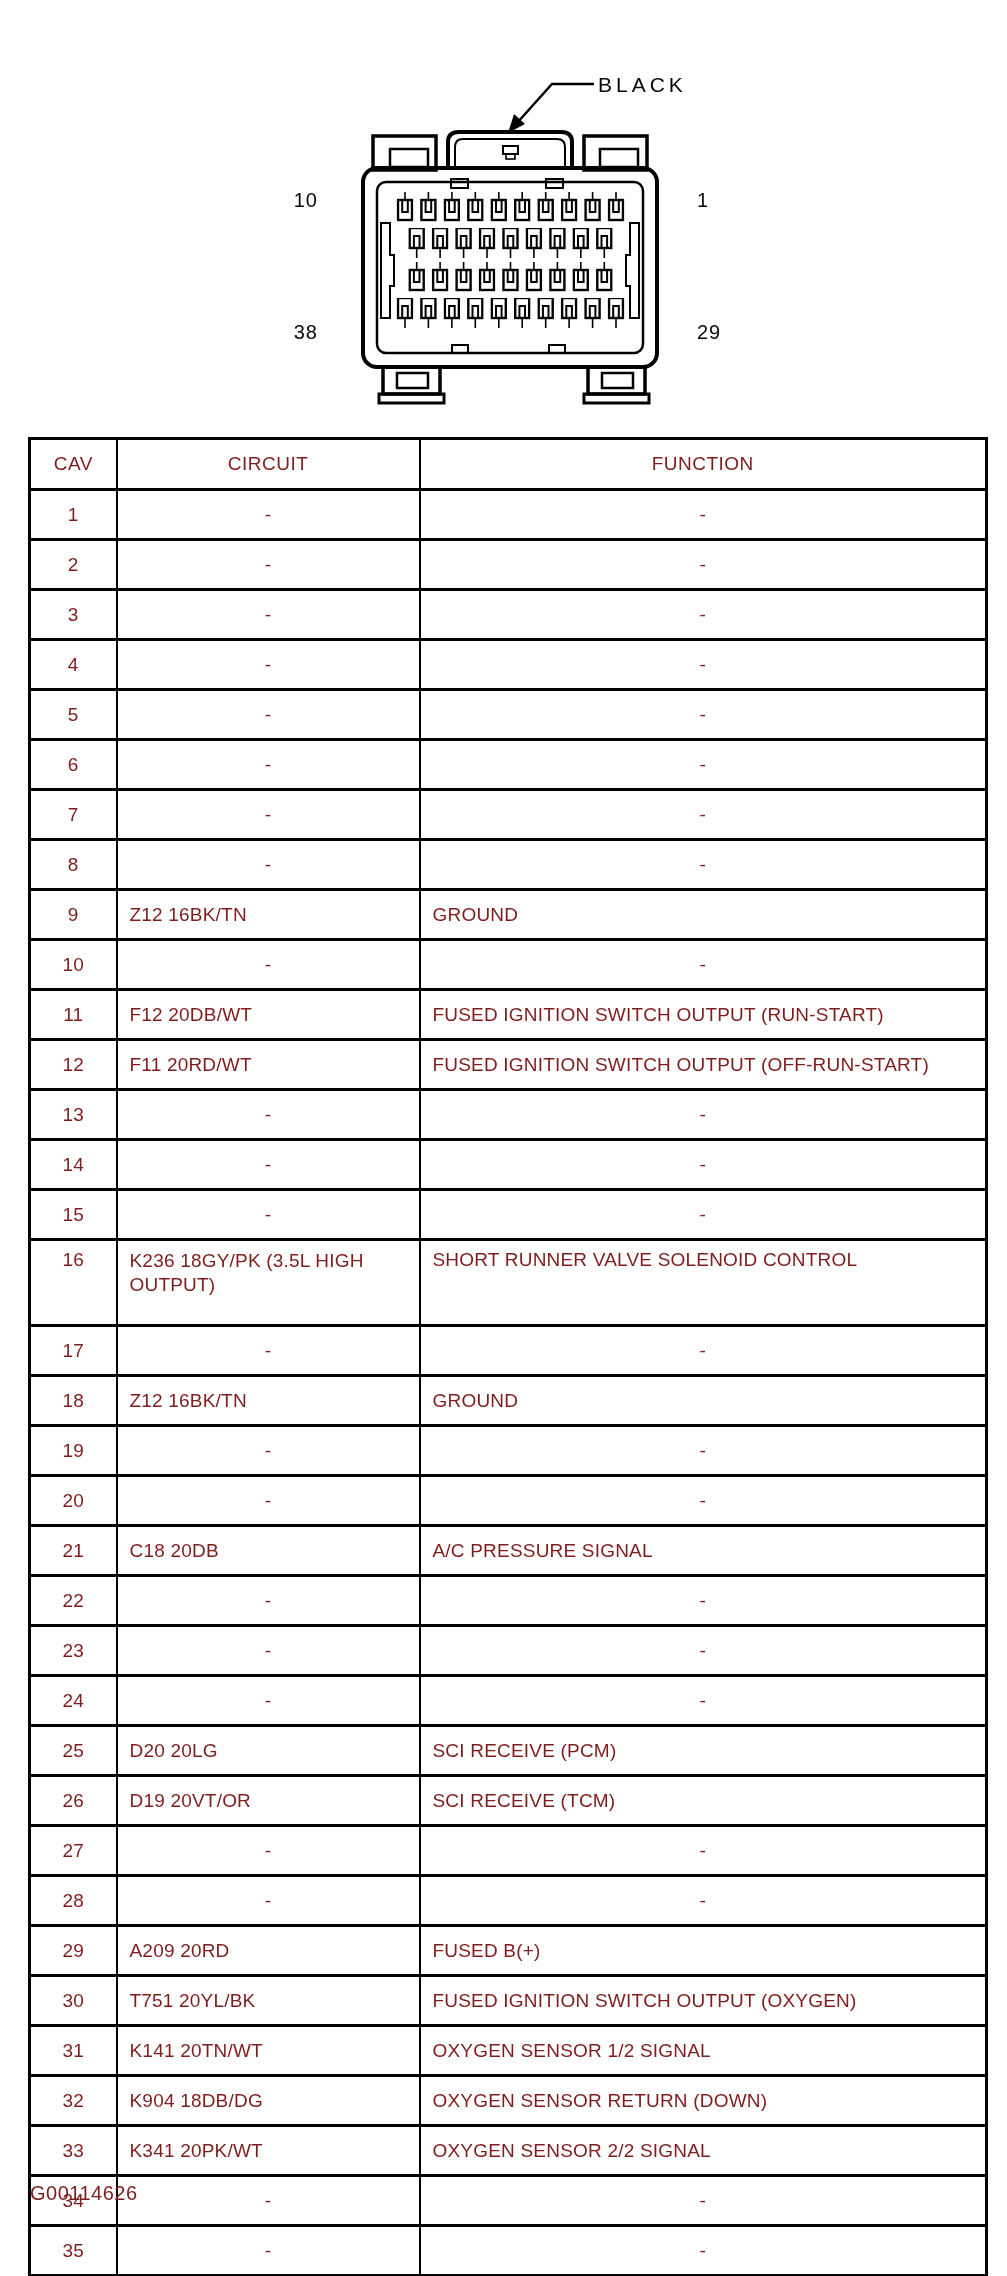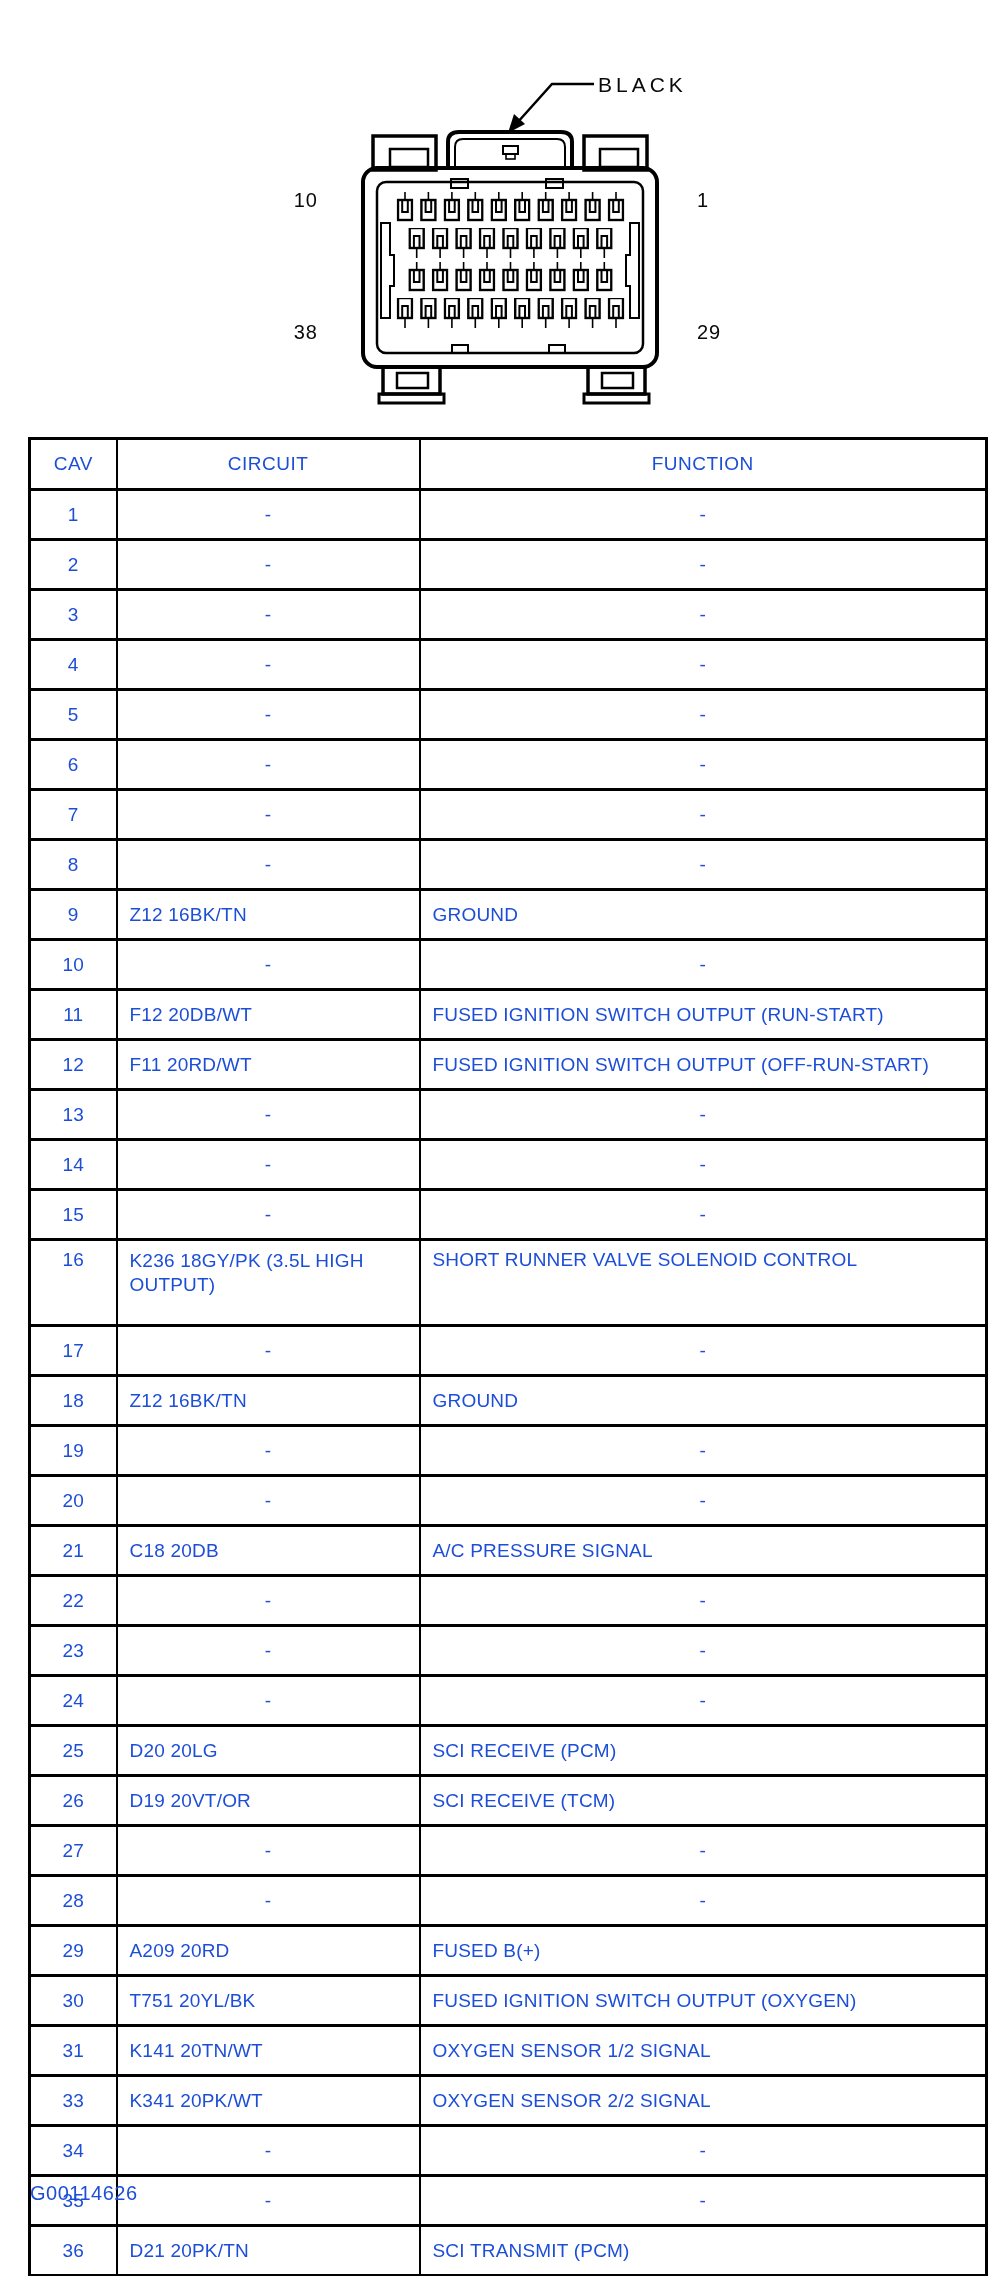--- a/index.html
+++ b/index.html
@@ -1,18 +1,18 @@
 <!DOCTYPE html>
 <html><head>
 <meta charset="utf-8">
 <style>
   html,body{margin:0;padding:0;background:#fff;}
   .page{
     position:relative;width:1007px;height:2276px;background:#fff;
-    font-family:"Liberation Sans",sans-serif;color:#1d4ed8;overflow:hidden;
+    font-family:"Liberation Sans",sans-serif;color:#7f1d1d;overflow:hidden;
   }
   .diagram{position:absolute;left:0;top:0;width:1007px;height:440px;}
   .diagram svg{display:block;}
   svg text{fill:#0a0a0a;font-family:"Liberation Sans",sans-serif;}
   .callout-text{font-size:21px;letter-spacing:4px;}
   .pin-num{font-size:20px;letter-spacing:1px;}
 
   .tbl-wrap{position:absolute;left:28px;top:437px;width:957px;}
   table.pinout{
     border-collapse:collapse;table-layout:fixed;width:957px;
@@ -316,20 +316,25 @@
       <td class="cav">30</td>
       <td class="circuit">T751 20YL/BK</td>
       <td class="fn">FUSED IGNITION SWITCH OUTPUT (OXYGEN)</td>
     </tr>
           <tr>
       <td class="cav">31</td>
       <td class="circuit">K141 20TN/WT</td>
       <td class="fn">OXYGEN SENSOR 1/2 SIGNAL</td>
     </tr>
           <tr>
+      <td class="cav">32</td>
+      <td class="circuit">K904 18DB/DG</td>
+      <td class="fn">OXYGEN SENSOR RETURN (DOWN)</td>
+    </tr>
+          <tr>
       <td class="cav">33</td>
       <td class="circuit">K341 20PK/WT</td>
       <td class="fn">OXYGEN SENSOR 2/2 SIGNAL</td>
     </tr>
           <tr>
       <td class="cav">34</td>
       <td class="circuit dash">-</td>
       <td class="fn dash">-</td>
     </tr>
           <tr>

